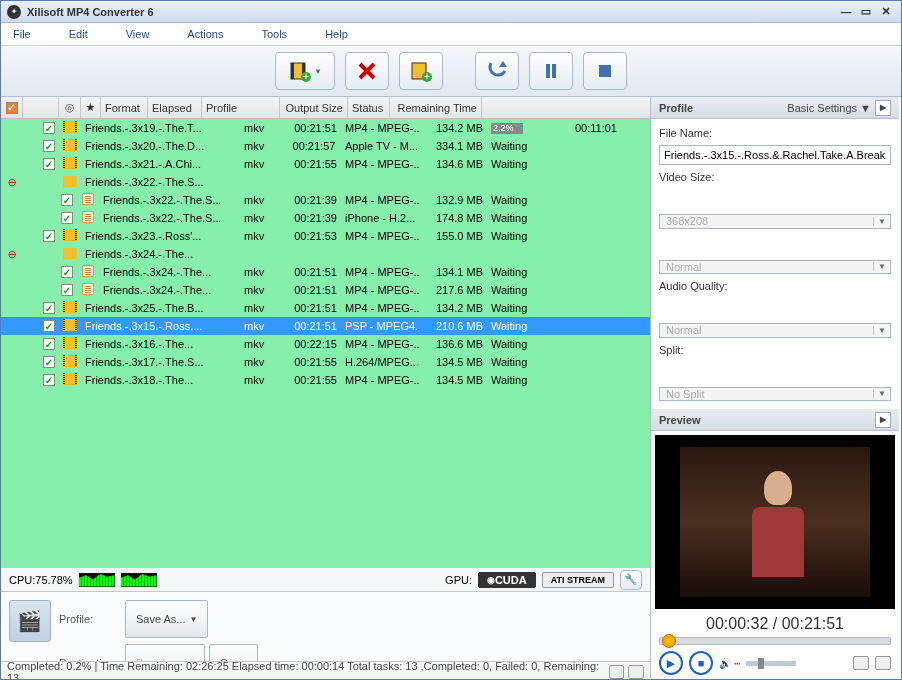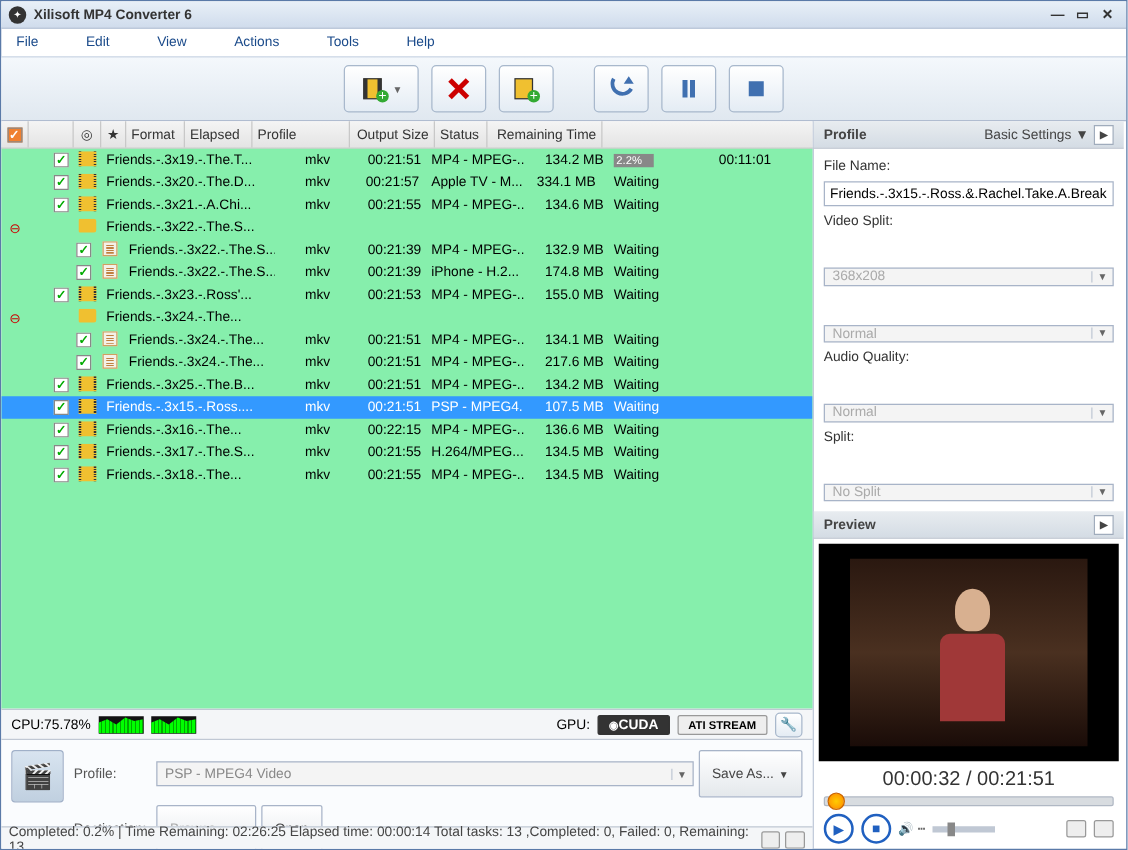--- a/index.html
+++ b/index.html
@@ -173,21 +173,21 @@
         </div>
         <div class="row">
           <div class="cell" style="width:22px;text-align:center"></div>
           <div class="cell" style="width:36px;text-align:right"><span class="chk on"></span></div>
           <div class="cell" style="width:22px;text-align:center"><span class="film-icon"></span></div>
           <div class="cell" style="width:139px">Friends.-.3x20.-.The.D...</div>
           <div class="cell" style="width:20px"></div>
           <div class="cell" style="width:47px">mkv</div>
           <div class="cell" style="width:54px;text-align:center">00:21:57</div>
           <div class="cell" style="width:78px">Apple TV - M...</div>
-          <div class="cell" style="width:68px;text-align:center">334.1 MB</div>
+          <div class="cell" style="width:68px;text-align:right">334.1 MB</div>
           <div class="cell" style="width:42px">Waiting</div>
           <div class="cell" style="width:92px;text-align:right"></div>
         </div>
         <div class="row">
           <div class="cell" style="width:22px;text-align:center"></div>
           <div class="cell" style="width:36px;text-align:right"><span class="chk on"></span></div>
           <div class="cell" style="width:22px;text-align:center"><span class="film-icon"></span></div>
           <div class="cell" style="width:139px">Friends.-.3x21.-.A.Chi...</div>
           <div class="cell" style="width:20px"></div>
           <div class="cell" style="width:47px">mkv</div>
@@ -303,21 +303,21 @@
         </div>
         <div class="row selected">
           <div class="cell" style="width:22px;text-align:center"></div>
           <div class="cell" style="width:36px;text-align:right"><span class="chk on"></span></div>
           <div class="cell" style="width:22px;text-align:center"><span class="film-icon"></span></div>
           <div class="cell" style="width:139px">Friends.-.3x15.-.Ross....</div>
           <div class="cell" style="width:20px"></div>
           <div class="cell" style="width:47px">mkv</div>
           <div class="cell" style="width:54px;text-align:right">00:21:51</div>
           <div class="cell" style="width:78px">PSP - MPEG4...</div>
-          <div class="cell" style="width:68px;text-align:right">107.5 MB</div>
+          <div class="cell" style="width:68px;text-align:right">210.6 MB</div>
           <div class="cell" style="width:42px">Waiting</div>
           <div class="cell" style="width:92px;text-align:right"></div>
         </div>
         <div class="row">
           <div class="cell" style="width:22px;text-align:center"></div>
           <div class="cell" style="width:36px;text-align:right"><span class="chk on"></span></div>
           <div class="cell" style="width:22px;text-align:center"><span class="film-icon"></span></div>
           <div class="cell" style="width:139px">Friends.-.3x16.-.The...</div>
           <div class="cell" style="width:20px"></div>
           <div class="cell" style="width:47px">mkv</div>
@@ -364,23 +364,20 @@
       <span class="badge dark">◉ <span>CUDA</span></span>
       <span class="badge">ATI STREAM</span>
       <span class="tbtn" style="width:22px;height:20px">🔧</span>
     </div>
 
     <div class="profile-area">
       <div class="profile-icon">🎬</div>
       <div class="profile-fields">
         <div class="field-row">
           <label>Profile:</label>
-          <div class="combo">
-              <span>PSP - MPEG4 Video</span>
-            </div>
           <div class="btn">
               <span>Save As...</span> 
               <span style="font-size:8px;margin-left:4px">▼</span>
             </div>
         </div>
         <div class="field-row">
           <label>Destination:</label>
           <div class="btn disabled">
               <span>Browse...</span> 
               <span style="font-size:8px;margin-left:4px">▼</span>
@@ -401,21 +398,21 @@
   <div class="right">
     <div class="panel-head">
       <span>Profile</span>
       <span class="spacer"></span>
       <span style="font-weight:normal;cursor:pointer"><span>Basic Settings</span> ▼</span>
       <span class="arrow">▶</span>
     </div>
     <div class="settings">
       <label>File Name:</label>
       <input type="text" value="Friends.-.3x15.-.Ross.&amp;.Rachel.Take.A.Break" style="">
-      <label>Video Split:</label>
+      <label>Video Size:</label>
       <div class="combo">
           <span>368x208</span>
         </div>
       <div class="combo">
           <span>Normal</span>
         </div>
       <label>Audio Quality:</label>
       <div class="combo">
           <span>Normal</span>
         </div>

